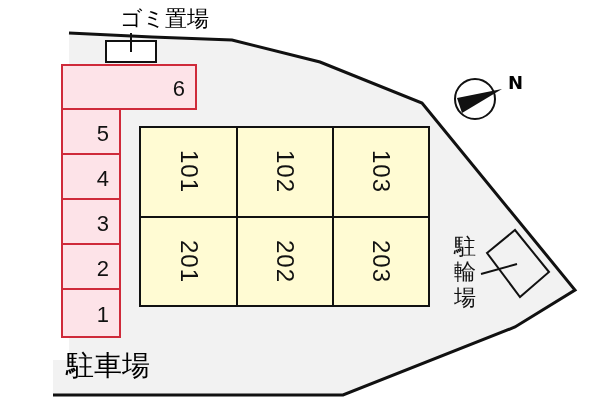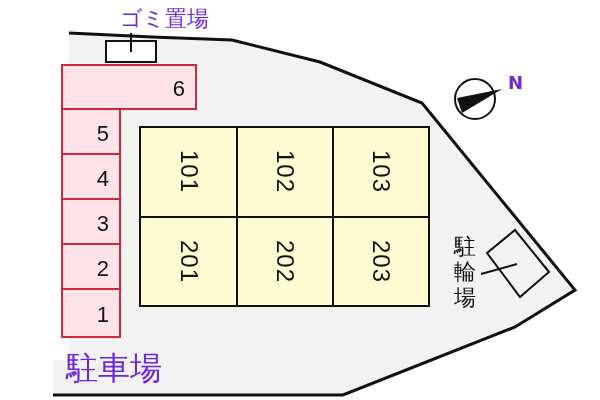--- a/index.html
+++ b/index.html
@@ -1,19 +1,19 @@
 <!DOCTYPE html>
 <html><head>
 <meta charset="utf-8">
 <style>
   html, body { margin:0; padding:0; background:#ffffff; }
   body { width:600px; height:400px; position:relative; overflow:hidden;
          font-family: "DejaVu Sans", "Liberation Sans", sans-serif; color:#111; }
   #site-svg { position:absolute; left:0; top:0; }
-  .label { position:absolute; font-size:22px; line-height:1; color:#6d28d9; }
+  .label { position:absolute; font-size:22px; line-height:1; color:#000000; }
   .park { position:absolute; background:#fde3e8; border:2px solid #cf2a3a; box-sizing:border-box;
           font-family:"Liberation Sans", sans-serif; font-size:22px; text-align:right; padding-right:10px; }
   .room { position:absolute; background:#fffbd3; border:2px solid #111; box-sizing:border-box;
           display:flex; align-items:center; justify-content:center; }
   .room span { font-family:"Liberation Sans", sans-serif; font-size:24px; writing-mode:vertical-rl;
                text-orientation:sideways; letter-spacing:1px; }
   .vert { position:absolute; font-size:22px; line-height:1.15; width:24px; text-align:center; }
 </style>
 </head>
 <body>
@@ -43,21 +43,21 @@
 
 <div>
   <div class="park" style="left:61px; top:64px; width:136px; height:46px; line-height:46px;">6</div>
   <div class="park" style="left:61px; top:108px; width:60px; height:47px; line-height:47px;">5</div>
   <div class="park" style="left:61px; top:153px; width:60px; height:47px; line-height:47px;">4</div>
   <div class="park" style="left:61px; top:198px; width:60px; height:47px; line-height:47px;">3</div>
   <div class="park" style="left:61px; top:243px; width:60px; height:47px; line-height:47px;">2</div>
   <div class="park" style="left:61px; top:288px; width:60px; height:50px; line-height:50px;">1</div>
 </div>
 
-<div class="label" style="left:66px; top:352px; font-size:32px;">駐車場</div>
+<div class="label" style="left:66px; top:352px; font-size:28px;">駐車場</div>
 
 <div>
   <div class="room" style="left:139px; top:126px; width:99px; height:92px;">
       <span>101</span>
     </div>
   <div class="room" style="left:236px; top:126px; width:98px; height:92px;">
       <span>102</span>
     </div>
   <div class="room" style="left:332px; top:126px; width:98px; height:92px;">
       <span>103</span>

